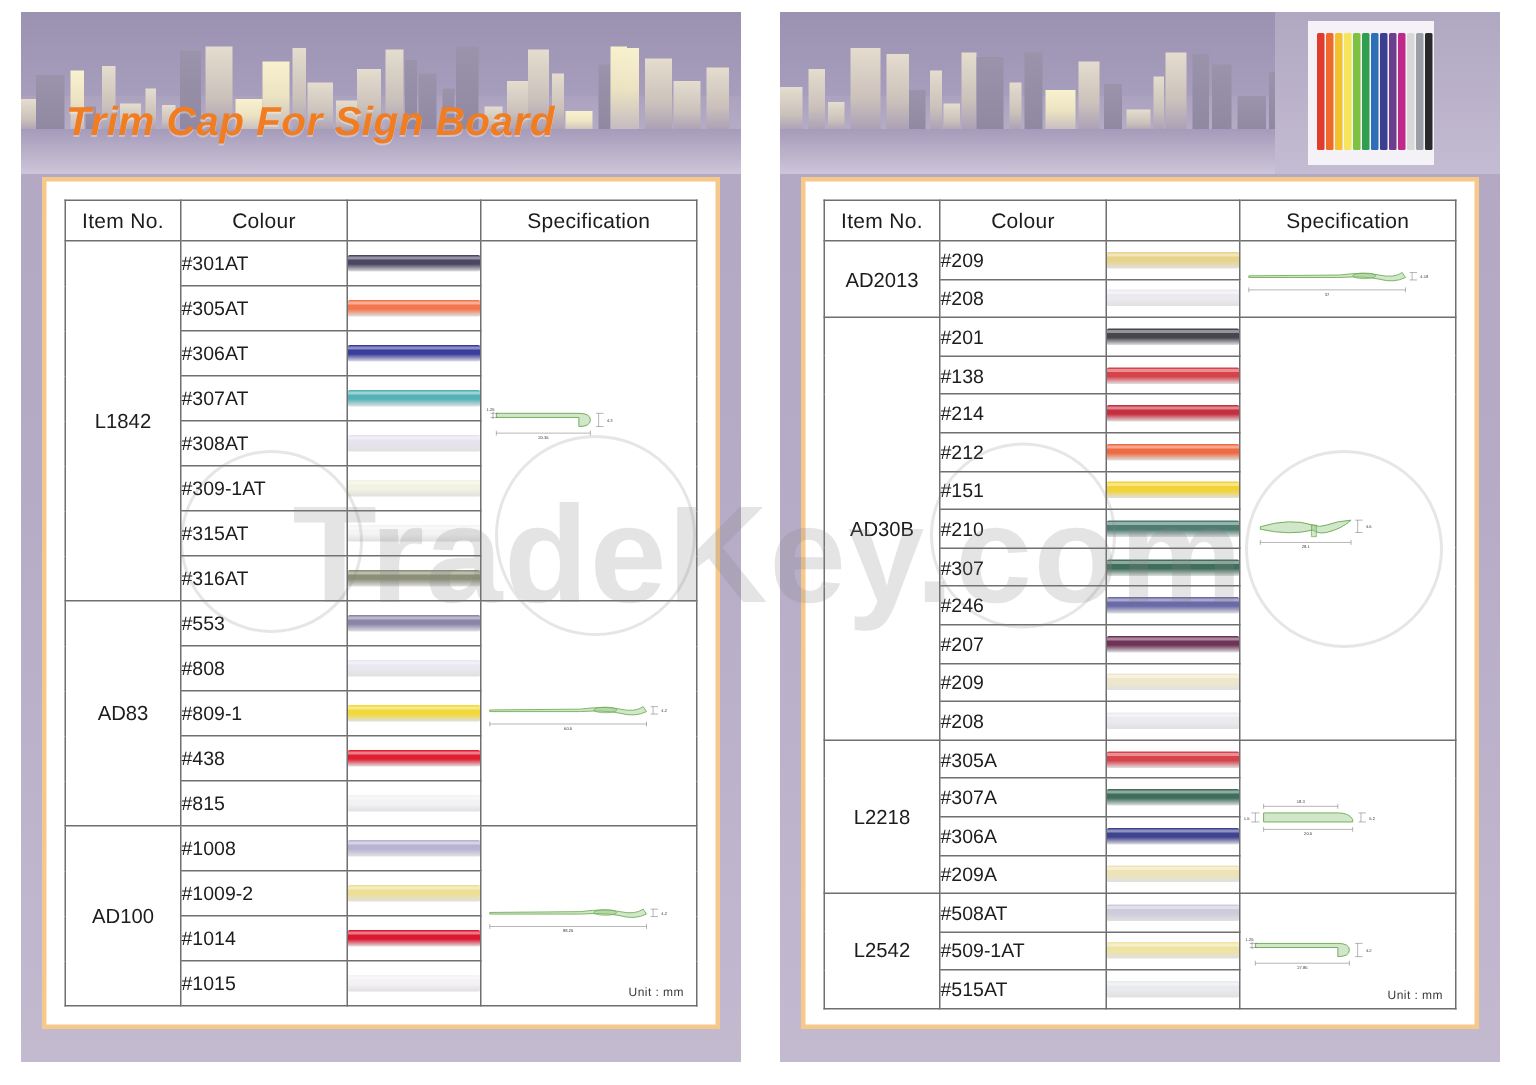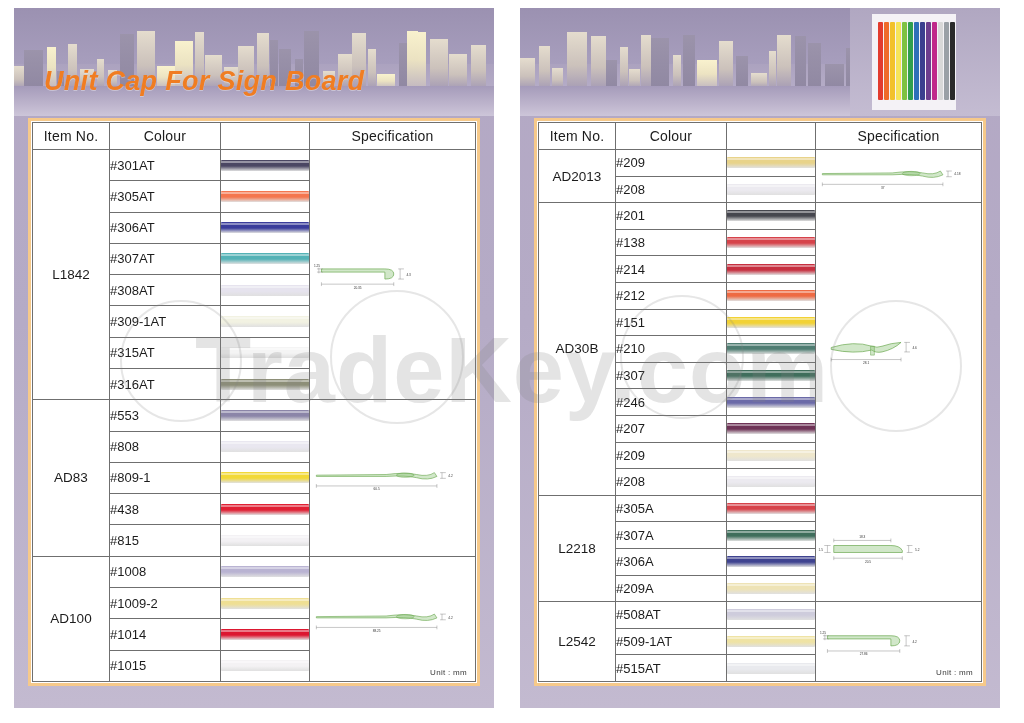--- a/index.html
+++ b/index.html
@@ -80,21 +80,21 @@
     position:absolute;top:8px;height:78px;width:5px;border-radius:1px;
   }
 
   
   .frame{
     position:absolute;
     left:14px;right:14px;top:110px;bottom:22px;
     background:#ffffff;
     border:3px solid #f6c98a;
     box-sizing:border-box;
-    padding:1px;
+    padding:12px;
   }
   table.cat{
     width:100%;height:100%;
     border-collapse:collapse;
     table-layout:fixed;
     font-size:12.5px;
     color:#1c1c1c;
   }
   table.cat th,table.cat td{
     border:1px solid #6f6f6f;
@@ -212,21 +212,21 @@
           <div class="bld" style="left: 354px; width: 8px; height: 39px;"></div>
           <div class="bld tall" style="left: 363px; width: 18px; height: 14px;"></div>
           <div class="bld dark" style="left: 385px; width: 8px; height: 45px;"></div>
           <div class="bld tall" style="left: 393px; width: 11px; height: 57px;"></div>
           <div class="bld tall" style="left: 404px; width: 8px; height: 56px;"></div>
           <div class="bld" style="left: 416px; width: 18px; height: 49px;"></div>
           <div class="bld" style="left: 435px; width: 18px; height: 34px;"></div>
           <div class="bld" style="left: 457px; width: 15px; height: 43px;"></div>
         </div>
       <div class="water"></div>
-      <div class="banner-title">Unit Cap For Sign Board</div>
+      <div class="banner-title">Trim Cap For Sign Board</div>
     </div>
 
     <div class="frame">
       <table class="cat">
         <thead>
           <tr>
             <th class="c-item">Item No.</th>
             <th class="c-col">Colour</th>
             <th class="c-sw"></th>
             <th class="c-spec">Specification</th>

